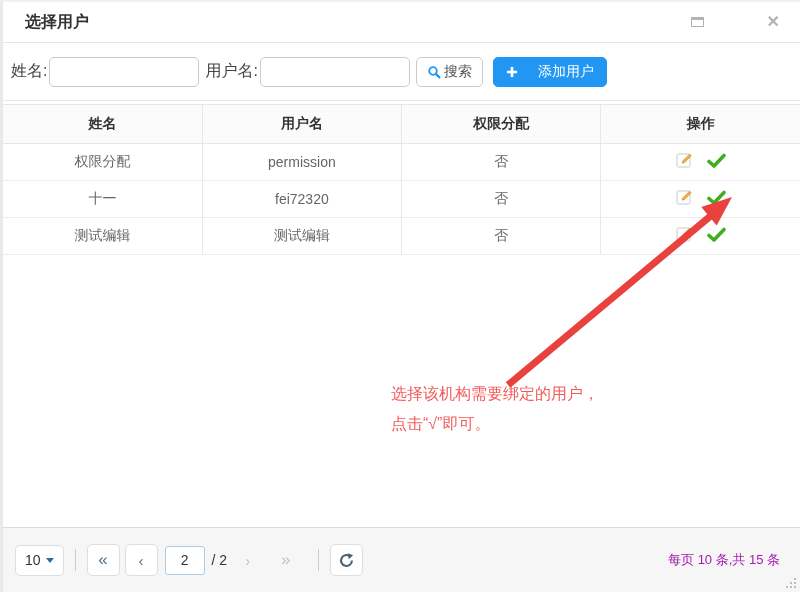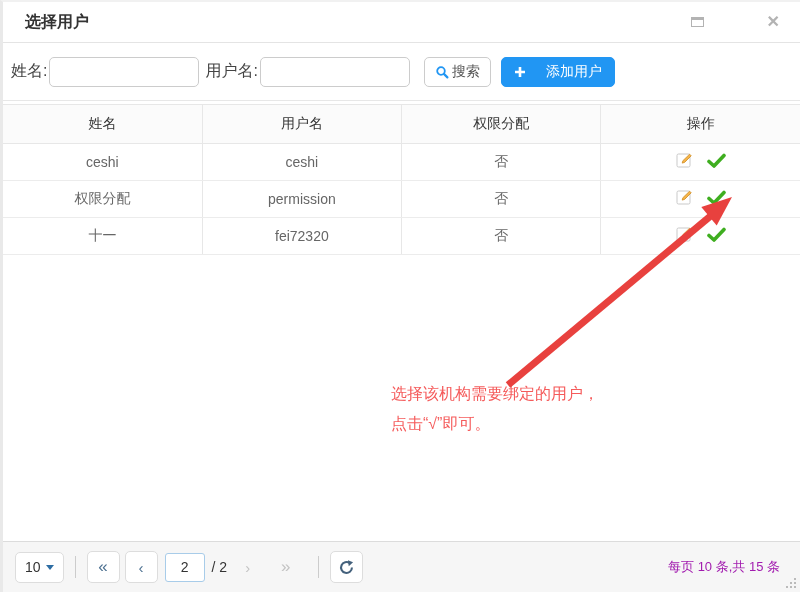--- a/index.html
+++ b/index.html
@@ -16,37 +16,37 @@
   
   .titlebar { height:41px; display:flex; align-items:center; padding:0 20px 0 22px; border-bottom:1px solid #e4e4e4;gap:45px; }
   .title { flex:1; font-size:16px; font-weight:bold; color:#333; }
   .win-max { width:13px; height:10px; border:1px solid #b3b3b3; border-top:3px solid #b3b3b3; margin-right:18px; cursor:pointer; }
   .win-close { font-size:16px; font-weight:bold; color:#b3b3b3; cursor:pointer; line-height:1; }
 
   
   .toolbar { height:58px; display:flex; align-items:center; padding-left:8px; border-bottom:1px solid #e7e7e7; }
   .lbl { font-size:16px; color:#444; }
   .txt-input { width:150px; height:30px; border:1px solid #ccc; border-radius:5px; padding:0 8px; font-size:14px; color:#333; margin:0 6px 0 2px; outline:none; }
-  .search-btn { height:30px; padding:0 10px; background:#fff; border:1px solid #ccc; border-radius:5px; display:inline-flex; align-items:center; gap:3px; font-size:14px; color:#555; margin-left:8px; cursor:pointer; }
+  .search-btn { height:30px; padding:0 10px; background:#fff; border:1px solid #ccc; border-radius:5px; display:inline-flex; align-items:center; gap:3px; font-size:14px; color:#555; margin-left:0; cursor:pointer; }
   .add-btn { height:30px; padding:0 12px; background:#2196f3; border:1px solid #2196f3; border-radius:5px; display:inline-flex; align-items:center; gap:20px; font-size:14px; color:#fff; margin-left:10px; cursor:pointer; }
 
   
   table.grid { width:100%; border-collapse:collapse; margin-top:3px; font-size:14px; table-layout:fixed; }
-  .grid th { height:39px; background:#fbfbfb; color:#333; font-weight:normal; border-top:1px solid #e7e7e7; border-bottom:1px solid #e7e7e7; }
+  .grid th { height:39px; background:#fbfbfb; color:#333; font-weight:bold; border-top:1px solid #e7e7e7; border-bottom:1px solid #e7e7e7; }
   .grid td { height:37px; text-align:center; color:#666; border-bottom:1px solid #ececec; background:#fff; }
   .grid th:not(:last-child), .grid td:not(:last-child) { border-right:1px solid #e7e7e7; }
   .ops { display:inline-flex; align-items:center; gap:14px; }
   .icon-btn { display:inline-flex; cursor:pointer; }
 
   
   .annotation { position:absolute; left:388px; top:377px; font-size:16px; line-height:30px; color:#f55b5b; z-index:4; }
   .arrow-layer { position:absolute; left:0; top:0; z-index:5; pointer-events:none; }
 
   
-  .footer { position:absolute; left:0; right:0; bottom:0; height:51px; background:#f6f6f6; border-top:1px solid #dcdcdc; display:flex; align-items:center; padding:0 12px; }
+  .footer { position:absolute; left:0; right:0; bottom:0; height:65px; background:#f6f6f6; border-top:1px solid #dcdcdc; display:flex; align-items:center; padding:0 12px; }
   .pg-select { height:31px; min-width:46px; padding:0 9px; background:#fff; border:1px solid #ddd; border-radius:5px; display:inline-flex; align-items:center; justify-content:center; gap:5px; font-size:14px; color:#333; cursor:pointer; }
   .caret-down { width:0; height:0; border-left:4px solid transparent; border-right:4px solid transparent; border-top:5px solid #2d6da3; }
   .sep { width:1px; height:22px; background:#ccc; margin:0 11px; }
   .pg-btn { width:33px; height:32px; background:#fff; border:1px solid #ddd; border-radius:5px; display:inline-flex; align-items:center; justify-content:center; font-size:15px; color:#4d7191; margin-right:5px; cursor:pointer; }
   .pg-btn.first { font-size:17px; }
   .pg-btn.disabled { background:transparent; border-color:transparent; color:#c3c3c3; cursor:default; font-size:15px; }
   .pg-btn.last-d { font-size:17px; }
   .page-input { width:40px; height:29px; border:1px solid #a8cce9; border-radius:3px; text-align:center; font-size:14px; color:#333; margin:0 7px 0 2px; outline:none; }
   .page-total { font-size:14px; color:#333; margin-right:4px; }
   .summary { margin-left:auto; font-size:13px; color:#a21caf; padding-right:8px; }
@@ -91,58 +91,58 @@
     <thead>
       <tr>
         <th>姓名</th>
         <th>用户名</th>
         <th>权限分配</th>
         <th>操作</th>
       </tr>
     </thead>
     <tbody>
       <tr>
-        <td>ceshi</td>
-        <td>ceshi</td>
-        <td>否</td>
-        <td><span class="ops">
-          <span class="icon-btn">
-                <svg width="17" height="17" viewBox="0 0 17 17">
-                  <rect x="1" y="2" width="13" height="13" rx="1.5" fill="#fff" stroke="#c9c9c9"></rect>
-                  <path d="M13.6 2.2 L15.2 3.8 8.6 10.4 6.2 11.1 6.9 8.7 Z" fill="#f5b54a" stroke="#d18b21" stroke-width="0.8"></path>
-                </svg>
-              </span>
-          <span class="icon-btn">
-                <svg width="19" height="16" viewBox="0 0 19 16">
-                  <path d="M2 8.5 L7 13 L17 2.5" fill="none" stroke="#3fae20" stroke-width="3.6" stroke-linecap="round" stroke-linejoin="round"></path>
-                </svg>
-              </span>
-        </span></td>
-      </tr>
-      <tr>
         <td>权限分配</td>
         <td>permission</td>
         <td>否</td>
         <td><span class="ops">
           <span class="icon-btn">
                 <svg width="17" height="17" viewBox="0 0 17 17">
                   <rect x="1" y="2" width="13" height="13" rx="1.5" fill="#fff" stroke="#c9c9c9"></rect>
                   <path d="M13.6 2.2 L15.2 3.8 8.6 10.4 6.2 11.1 6.9 8.7 Z" fill="#f5b54a" stroke="#d18b21" stroke-width="0.8"></path>
                 </svg>
               </span>
           <span class="icon-btn">
                 <svg width="19" height="16" viewBox="0 0 19 16">
                   <path d="M2 8.5 L7 13 L17 2.5" fill="none" stroke="#3fae20" stroke-width="3.6" stroke-linecap="round" stroke-linejoin="round"></path>
                 </svg>
               </span>
         </span></td>
       </tr>
       <tr>
         <td>十一</td>
         <td>fei72320</td>
+        <td>否</td>
+        <td><span class="ops">
+          <span class="icon-btn">
+                <svg width="17" height="17" viewBox="0 0 17 17">
+                  <rect x="1" y="2" width="13" height="13" rx="1.5" fill="#fff" stroke="#c9c9c9"></rect>
+                  <path d="M13.6 2.2 L15.2 3.8 8.6 10.4 6.2 11.1 6.9 8.7 Z" fill="#f5b54a" stroke="#d18b21" stroke-width="0.8"></path>
+                </svg>
+              </span>
+          <span class="icon-btn">
+                <svg width="19" height="16" viewBox="0 0 19 16">
+                  <path d="M2 8.5 L7 13 L17 2.5" fill="none" stroke="#3fae20" stroke-width="3.6" stroke-linecap="round" stroke-linejoin="round"></path>
+                </svg>
+              </span>
+        </span></td>
+      </tr>
+      <tr>
+        <td>测试编辑</td>
+        <td>测试编辑</td>
         <td>否</td>
         <td><span class="ops">
           <span class="icon-btn">
                 <svg width="17" height="17" viewBox="0 0 17 17">
                   <rect x="1" y="2" width="13" height="13" rx="1.5" fill="#fff" stroke="#c9c9c9"></rect>
                   <path d="M13.6 2.2 L15.2 3.8 8.6 10.4 6.2 11.1 6.9 8.7 Z" fill="#f5b54a" stroke="#d18b21" stroke-width="0.8"></path>
                 </svg>
               </span>
           <span class="icon-btn">
                 <svg width="19" height="16" viewBox="0 0 19 16">

